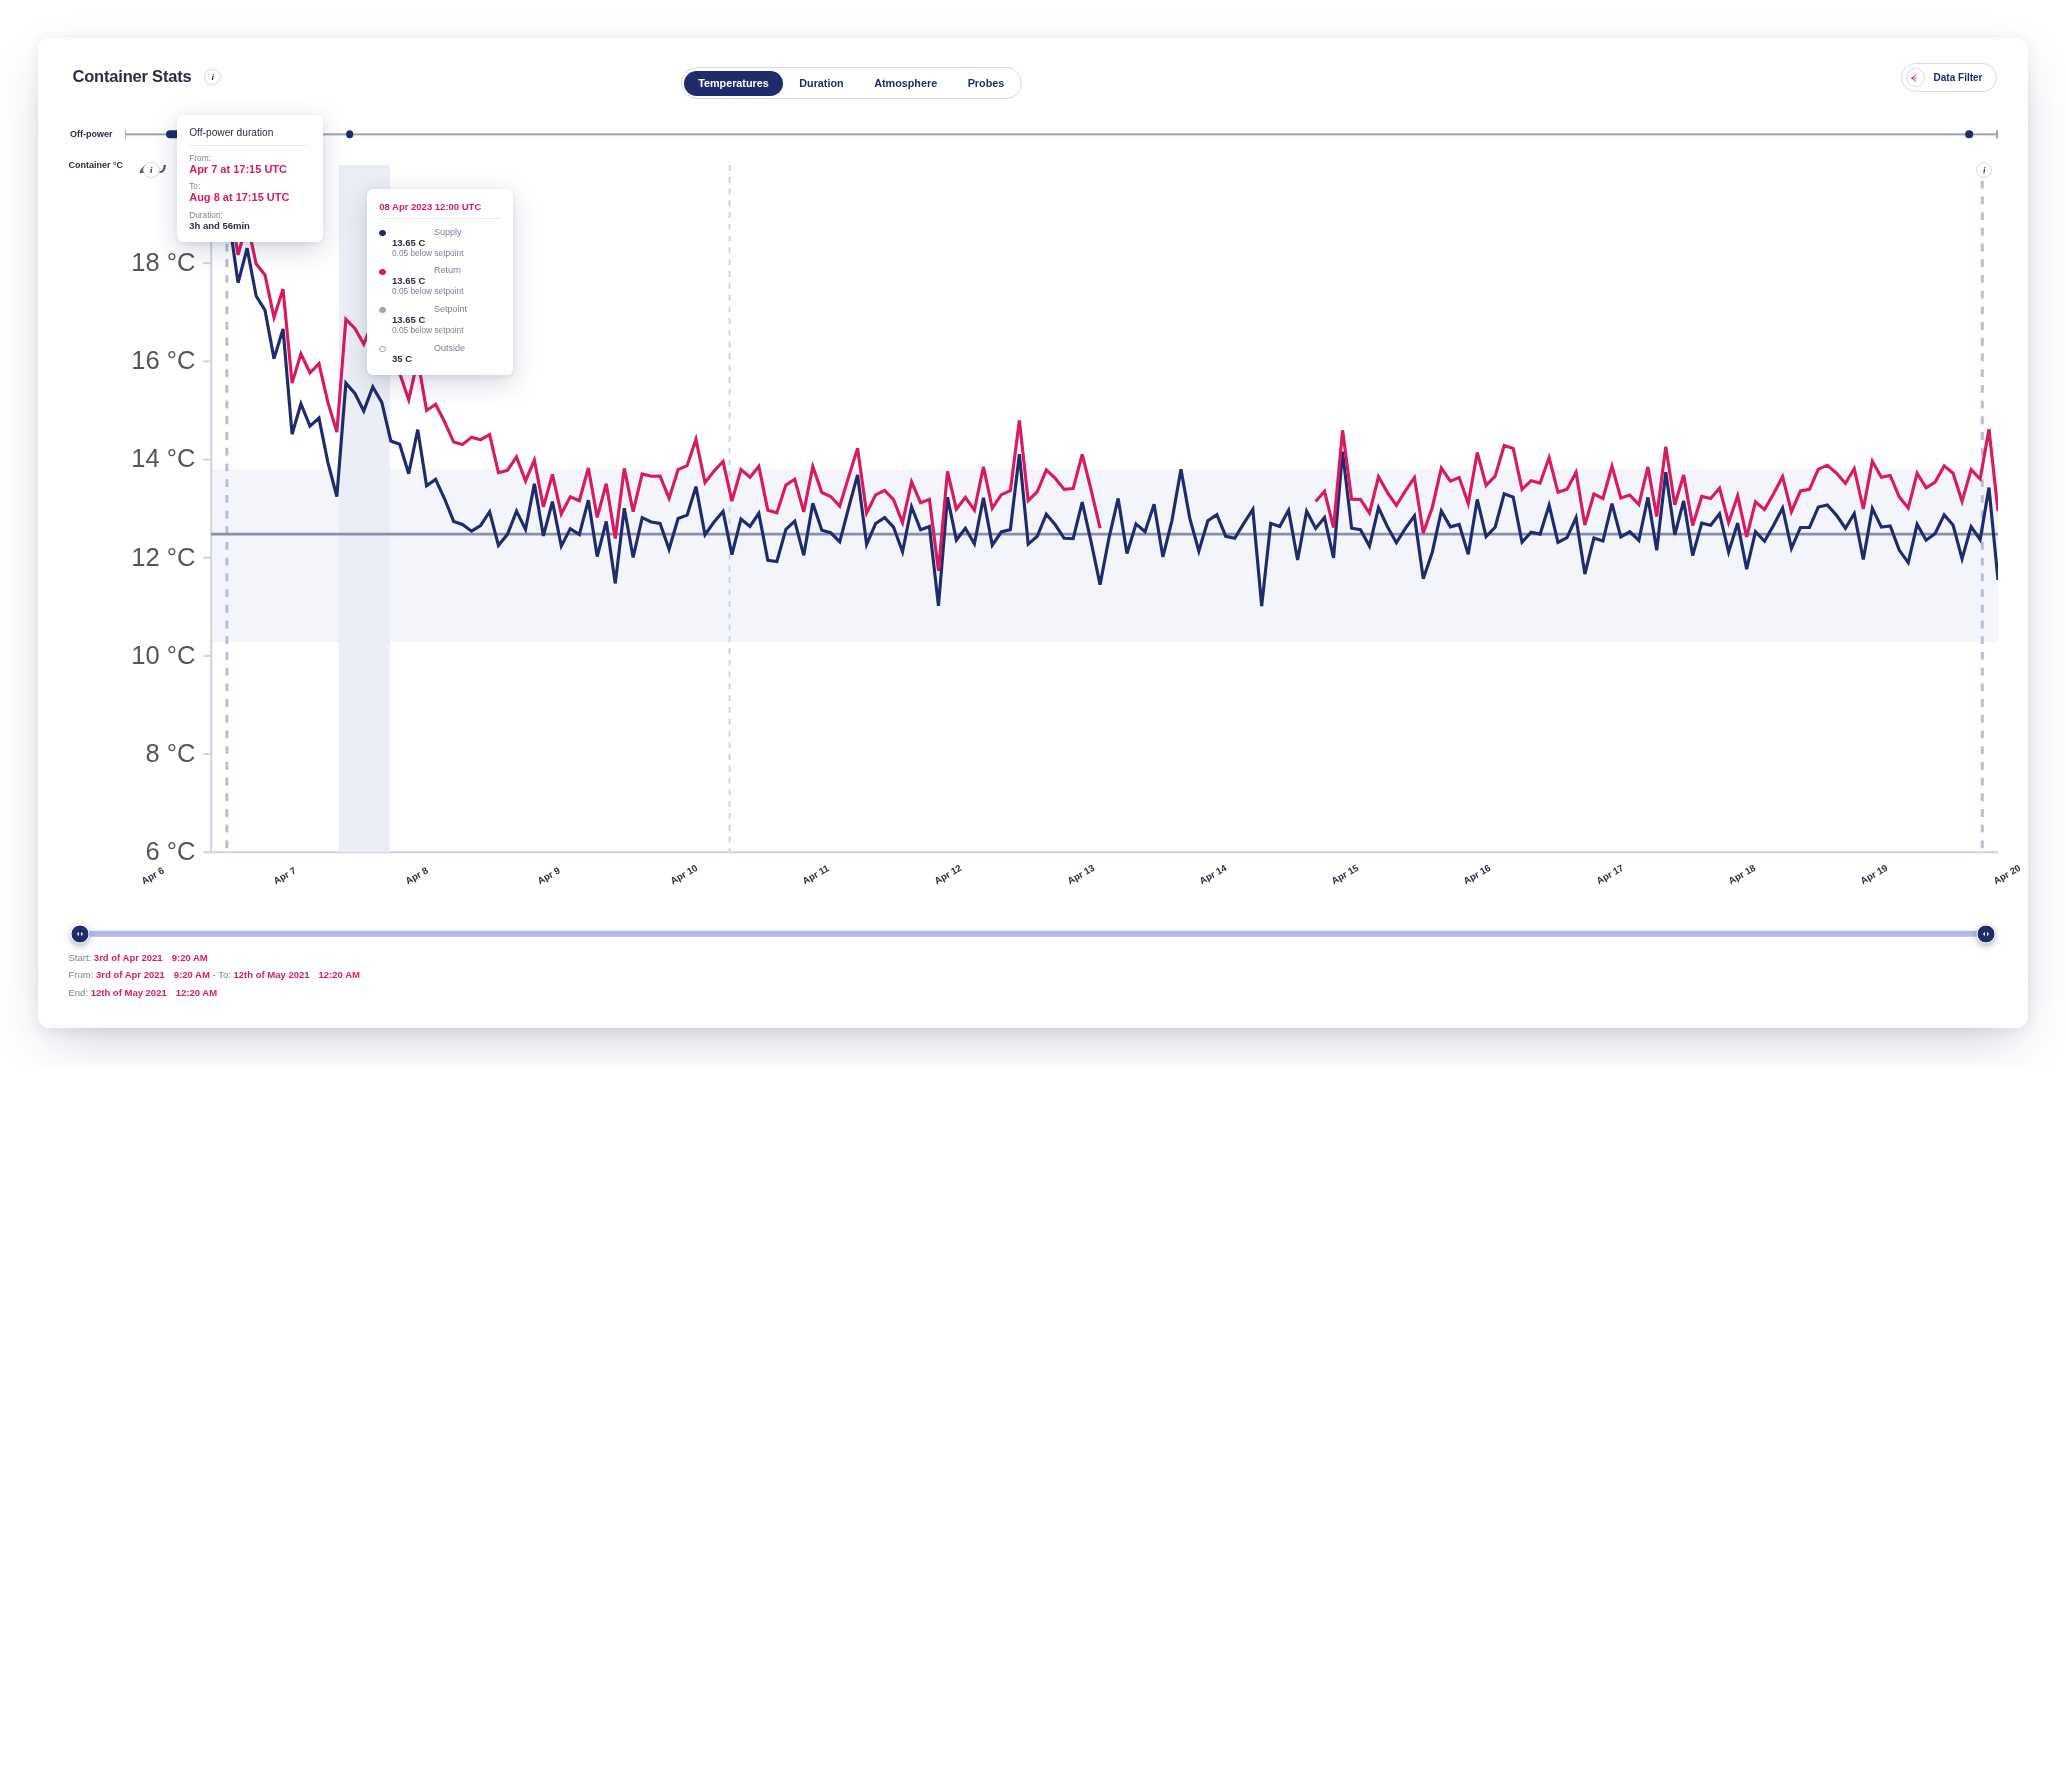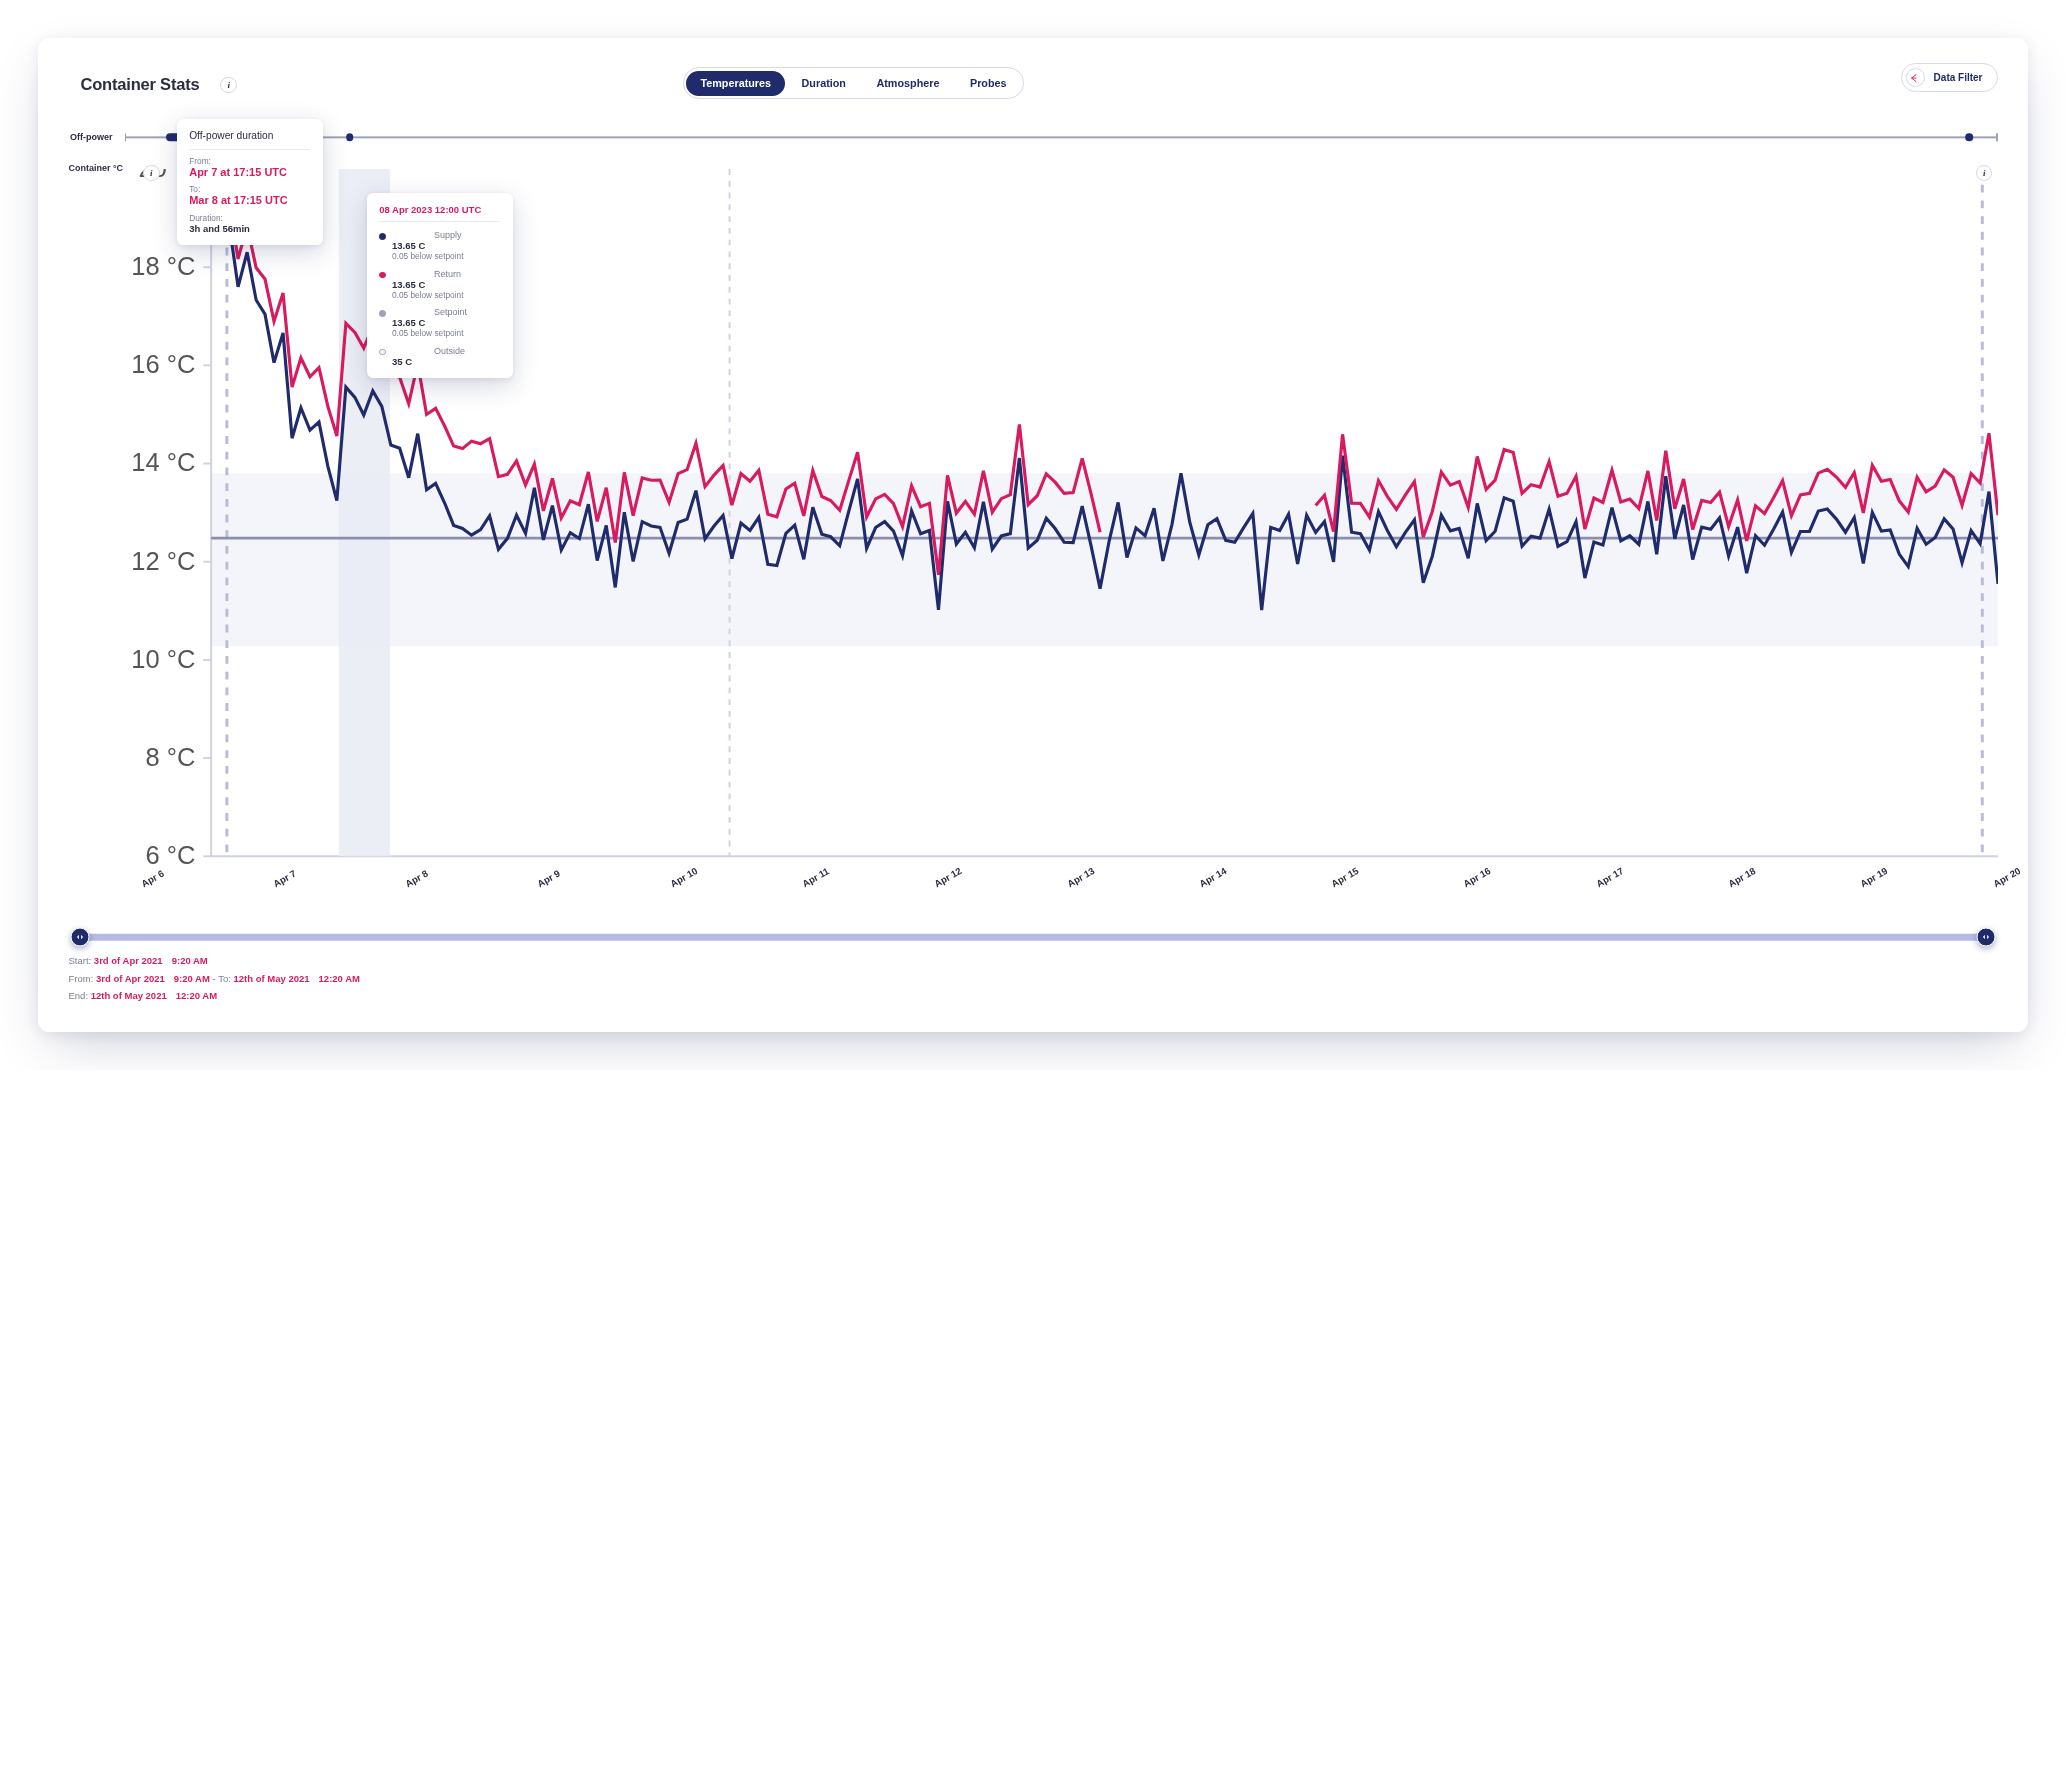--- a/index.html
+++ b/index.html
@@ -15,21 +15,21 @@
   }
   *{box-sizing:border-box;font-family:-apple-system,BlinkMacSystemFont,"Segoe UI",sans-serif;}
   body{margin:0;background:#fff;padding:38px;}
   .card{
     background:#fff;border-radius:11.4px;
     box-shadow:0 19px 51px -12.7px rgba(30,40,90,.25),0 2.5px 12.7px rgba(30,40,90,.08);
     padding:25.4px 30.5px 30.5px;position:relative;max-width:2066px;
   }
   .header{display:flex;align-items:flex-start;gap:15.3px;margin-bottom:25.4px;}
   .title-block{display:flex;align-items:center;gap:9px;min-width:165px;}
-  h1{font-size:16.5px;font-weight:800;color:var(--text);margin:12px;letter-spacing:-0.2px;}
+  h1{font-size:16.5px;font-weight:800;color:var(--text);margin:4px;letter-spacing:-0.2px;}
   .info-chip{width:16.5px;height:16.5px;border-radius:50%;border:1px solid var(--grey-300);
     display:inline-flex;align-items:center;justify-content:center;color:var(--navy);
     font-weight:700;font-style:italic;font-family:Georgia,serif;font-size:9px;cursor:pointer;}
   .tabs{display:flex;gap:2.5px;border:1px solid var(--grey-300);border-radius:635px;padding:2.5px;
     margin:4px auto;justify-content:space-between;}
   .tab{padding:6.4px 14px;border-radius:635px;font-weight:800;font-size:10.8px;color:var(--navy);
     cursor:pointer;white-space:nowrap;}
   .tab.active{background:var(--navy);color:#fff;}
   .filter-btn{display:flex;align-items:center;gap:9px;border:1px solid var(--grey-300);
     border-radius:635px;padding:3.8px 14px 3.8px 3.8px;cursor:pointer;margin-left:auto;}
@@ -187,21 +187,21 @@
         <span>Apr 19</span>
         <span>Apr 20</span>
       </div>
 
     <div class="popover" style="left:64px;top:-50px;width:146px;">
       <h3>Off-power duration</h3>
       <hr>
       <div class="pop-label">From:</div>
       <div class="pop-value">Apr 7 at 17:15 UTC</div>
       <div class="pop-label">To:</div>
-      <div class="pop-value">Mar 8 at 17:15 UTC</div>
+      <div class="pop-value">Aug 8 at 17:15 UTC</div>
       <div class="pop-label">Duration:</div>
       <div class="pop-plain">3h and 56min</div>
     </div>
 
     <div class="popover" style="left:254px;top:24px;width:146px;">
       <div class="tt-head">08 Apr 2023 12:00 UTC</div>
       <hr>
       <div id="tt-rows">
           <div class="tt-row">
             <div class="tt-dot" style="background: rgb(31, 43, 107); border: 1.3px solid rgb(31, 43, 107);"></div>

